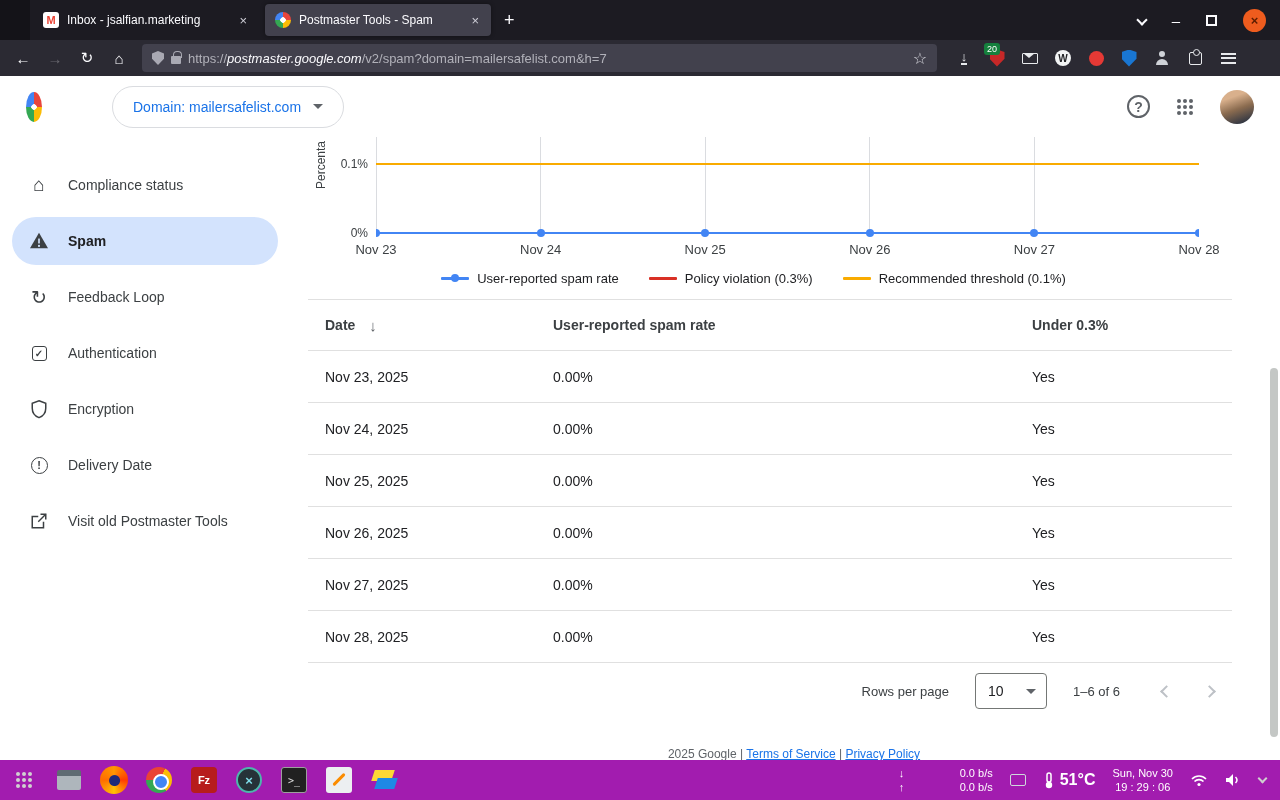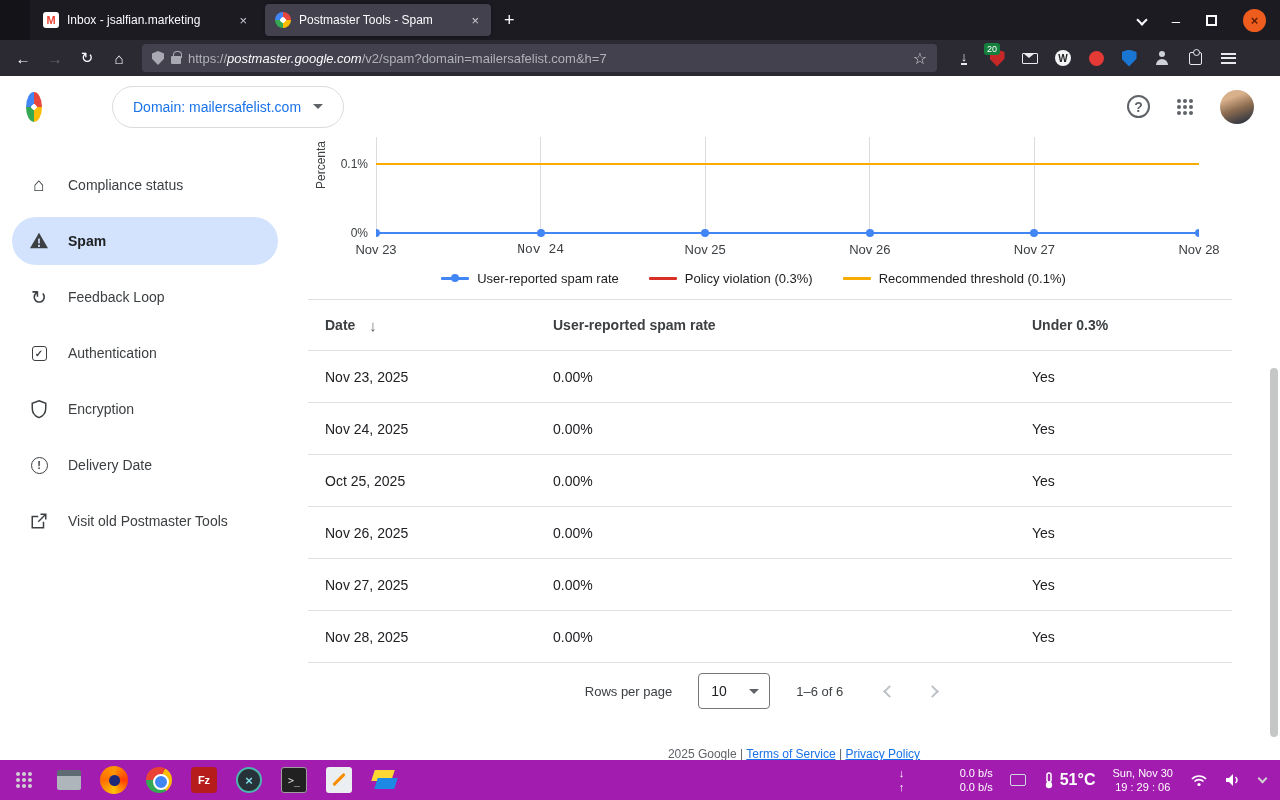--- a/index.html
+++ b/index.html
@@ -88,21 +88,21 @@
   .swatch-line { width:28px; height:3px; border-radius:1px; }
   .swatch-dot { position:absolute; left:10px; top:1px; width:8px; height:8px; border-radius:50%; }
 
   .data-table { width:924px; margin-top:12px; font-size:14px; color:#202124; }
   .t-row { display:flex; align-items:center; height:52px; border-bottom:1px solid #e0e0e0; }
   .t-row.t-head { border-top:1px solid #e0e0e0; color:#3c4043; font-weight:bold; }
   .t-col-date { width:245px; padding-left:17px; display:flex; align-items:center; gap:14px; }
   .t-col-rate { width:479px; }
   .t-col-under { flex:1; }
   .sort-arrow { font-size:15px; color:#5f6368; font-weight:normal; }
-  .t-footer { display:flex; align-items:center; justify-content:center; height:56px; gap:26px; padding-right:18px; font-size:13px; color:#3c4043; }
+  .t-footer { display:flex; align-items:center; justify-content:flex-end; height:56px; gap:26px; padding-right:18px; font-size:13px; color:#3c4043; }
   .rpp-select { width:72px; height:36px; border:1px solid #747775; border-radius:4px; display:flex; align-items:center; justify-content:space-between; padding:0 10px 0 12px; font-size:14px; color:#202124; }
   .pg-chevrons { display:flex; gap:34px; margin-left:16px; }
   .pg-chev { width:9px; height:9px; border-right:2px solid #bdc1c6; border-bottom:2px solid #bdc1c6; }
   .pg-prev { transform:rotate(135deg); }
   .pg-next { transform:rotate(-45deg); }
 
   .page-foot { margin-top:28px; text-align:center; font-size:12px; color:#5f6368; }
   .page-foot a { color:#1a73e8; text-decoration:underline; }
   .scroll-thumb { position:absolute; right:2px; top:292px; width:8px; height:369px; border-radius:4px; background:#c4c7c5; }
 
@@ -295,21 +295,21 @@
               <div class="chart-dot" style="left: calc(20% - 4px); top: 92px; background: rgb(66, 133, 244);"></div>
               <div class="chart-dot" style="left: calc(40% - 4px); top: 92px; background: rgb(66, 133, 244);"></div>
               <div class="chart-dot" style="left: calc(60% - 4px); top: 92px; background: rgb(66, 133, 244);"></div>
               <div class="chart-dot" style="left: calc(80% - 4px); top: 92px; background: rgb(66, 133, 244);"></div>
               <div class="chart-dot" style="left: calc(100% - 4px); top: 92px; background: rgb(66, 133, 244);"></div>
               <div class="series-line" style="top: 26px; background: rgb(249, 171, 0);"></div>
             </div>
         </div>
         <div class="xlabels">
             <span class="xlabel" style="left: 0%;">Nov 23</span>
-            <span class="xlabel" style="left: 20%; font-family: Liberation Mono, monospace;">Nov 24</span>
+            <span class="xlabel" style="left: 20%;">Nov 24</span>
             <span class="xlabel" style="left: 40%;">Nov 25</span>
             <span class="xlabel" style="left: 60%;">Nov 26</span>
             <span class="xlabel" style="left: 80%;">Nov 27</span>
             <span class="xlabel" style="left: 100%;">Nov 28</span>
           </div>
         <div class="legend">
             <div class="legend-item">
               <span class="swatch">
                 <span class="swatch-line" style="background: rgb(66, 133, 244);"></span>
                 <span class="swatch-dot" style="background: rgb(66, 133, 244);"></span>
@@ -344,21 +344,21 @@
                 <div class="t-col-date">Nov 23, 2025</div>
                 <div class="t-col-rate">0.00%</div>
                 <div class="t-col-under">Yes</div>
               </div>
               <div class="t-row">
                 <div class="t-col-date">Nov 24, 2025</div>
                 <div class="t-col-rate">0.00%</div>
                 <div class="t-col-under">Yes</div>
               </div>
               <div class="t-row">
-                <div class="t-col-date">Oct 25, 2025</div>
+                <div class="t-col-date">Nov 25, 2025</div>
                 <div class="t-col-rate">0.00%</div>
                 <div class="t-col-under">Yes</div>
               </div>
               <div class="t-row">
                 <div class="t-col-date">Nov 26, 2025</div>
                 <div class="t-col-rate">0.00%</div>
                 <div class="t-col-under">Yes</div>
               </div>
               <div class="t-row">
                 <div class="t-col-date">Nov 27, 2025</div>

